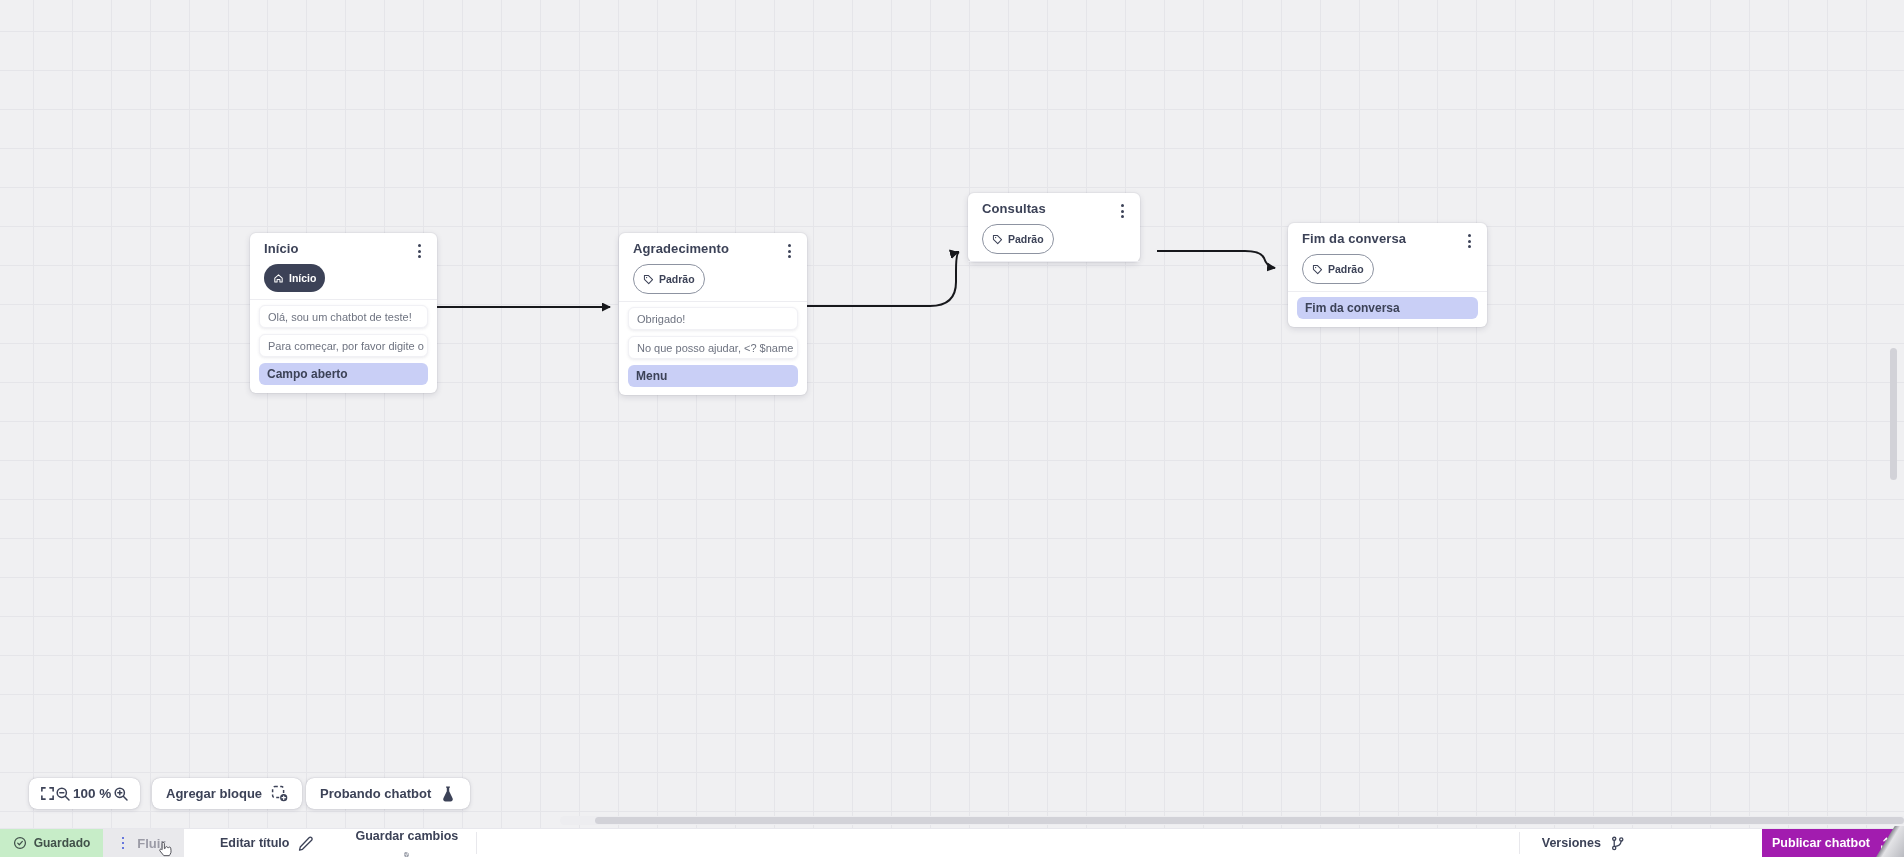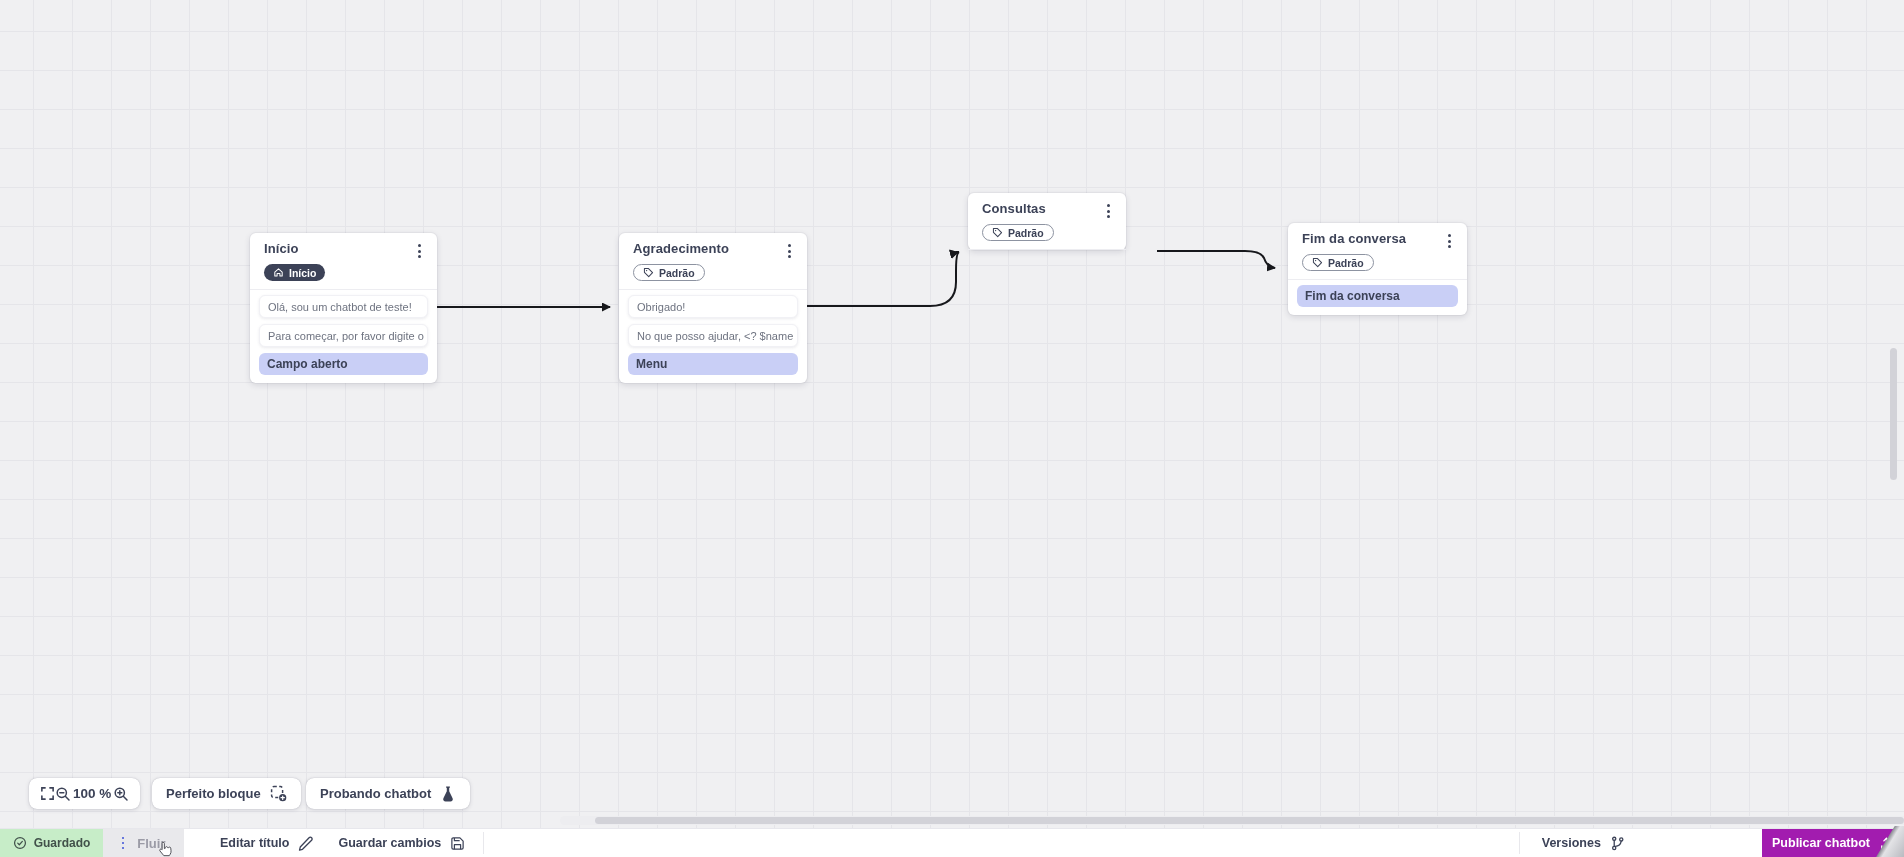--- a/index.html
+++ b/index.html
@@ -19,21 +19,21 @@
   #edges { position:absolute; inset:0; z-index:1; }
   
   .card { position:absolute; z-index:2; background:#fff; border-radius:6px;
           box-shadow:0 0 0 1px rgba(70,70,95,.05), 0 2px 6px rgba(45,45,70,.14); }
   .card-head { padding:8px 12px 7px 14px; }
   .title-row { display:flex; justify-content:space-between; align-items:flex-start; height:18px; }
   .card-title { font-size:13px; font-weight:700; color:#3c4257; letter-spacing:.1px; }
   .kebab { display:flex; flex-direction:column; gap:2.5px; align-items:center; padding:3px 4px; cursor:pointer; }
   .kebab i { width:3px; height:3px; border-radius:50%; background:#3c4257; }
   .badge-row { margin-top:5px; }
-  .badge { display:inline-flex; align-items:center; gap:5px; height:17px; padding:2px 9px;
+  .badge { display:inline-flex; align-items:center; gap:5px; height:17px; padding:14px 9px;
            border-radius:999px; font-size:10.5px; font-weight:700; }
   .badge.dark { background:#3c4257; color:#fff; }
   .badge.outline { background:#fff; color:#3c4257; border:1px solid #8d93a1; }
   .card-sep { height:1px; background:#ededf1; }
   .card-body { padding:5px 9px 8px; display:flex; flex-direction:column; gap:6px; }
   .msg { height:23px; background:#fff; border:1px solid #f1f1f5; border-radius:6px;
          box-shadow:0 1px 3px rgba(60,60,85,.10); padding:0 8px; display:flex; align-items:center;
          font-size:11px; color:#6e7380; white-space:nowrap; overflow:hidden; }
   .action { height:22px; background:#c9cff6; border-radius:6px; padding:0 8px; display:flex;
             align-items:center; font-size:12px; font-weight:700; color:#3c4257; white-space:nowrap; overflow:hidden; }
@@ -55,21 +55,21 @@
                border-top:1px solid #e7e7ec; display:flex; align-items:stretch; z-index:6;
                font-size:12.5px; color:#3c4257; }
   .seg-saved { width:103px; background:#c7edc8; display:flex; align-items:center; justify-content:center;
                gap:7px; font-size:12px; font-weight:700; color:#41514a; }
   .seg-flow { width:81px; background:#e9e9ec; display:flex; align-items:center; justify-content:center; gap:13px; cursor:pointer; }
   .seg-flow .kebab-v { display:flex; flex-direction:column; gap:2.2px; }
   .seg-flow .kebab-v i { width:2.8px; height:2.8px; border-radius:50%; background:#3c52d8; }
   .flow-label { font-size:13px; font-weight:700; color:#9b9ba6; }
   .bar-item { display:flex; align-items:center; gap:9px; font-weight:700; cursor:pointer; }
   #edit-title { margin-left:36px; }
-  #save-changes { margin-left:25px; }
+  #save-changes { margin-left:42px;flex-direction:column; }
   .vdiv { width:1px; background:#e8e8ec; margin:3px 0; }
   .vdiv.after-save { margin-left:18px; }
   .bar-right { margin-left:auto; display:flex; align-items:stretch; }
   #versions { padding:0 26px 0 22px; }
   #settings { padding:0 24px 0 18px;margin-top:44px; }
   .publish-btn { width:142px; background:#a21caf; color:#fff; font-weight:700; font-size:12.5px;
                  display:flex; align-items:center; justify-content:center; gap:9px; cursor:pointer; }
   
   .corner-fold { position:absolute; right:0; bottom:0; width:34px; height:31px; z-index:8; pointer-events:none;
                  background:linear-gradient(121deg, transparent 46%, #8f9097 48%, #e3e3e6 58%, #b9bac0 100%); }
@@ -142,21 +142,21 @@
       </div>
     </div>
     <div class="card-sep"></div>
     <div class="card-body">
       <div class="msg">Obrigado!</div>
       <div class="msg">No que posso ajudar, &lt;? $name ...</div>
       <div class="action">Menu</div>
     </div>
   </div>
 
-  <div class="card" style="left:968px; top:193px; width:158px;">
+  <div class="card" style="left:968px; top:193px; width:172px;">
     <div class="card-head">
       <div class="title-row">
         <span class="card-title">Consultas</span>
         <span class="kebab">
             <i></i>
             <i></i>
             <i></i>
           </span>
       </div>
       <div class="badge-row">
@@ -165,21 +165,21 @@
             <path d="M1.8 1.8h4.9l5.5 5.5-4.9 4.9-5.5-5.5z" fill="none" stroke="#3c4257" stroke-width="1.3" stroke-linejoin="round"></path>
             <circle cx="4.6" cy="4.6" r="0.9" fill="#3c4257"></circle>
           </svg>
           <span>Padrão</span>
         </span>
       </div>
     </div>
     <div class="card-sep"></div>
   </div>
 
-  <div class="card" style="left:1288px; top:223px; width:179px;">
+  <div class="card" style="left:1288px; top:223px; width:199px;">
     <div class="card-head">
       <div class="title-row">
         <span class="card-title">Fim da conversa</span>
         <span class="kebab">
             <i></i>
             <i></i>
             <i></i>
           </span>
       </div>
       <div class="badge-row">
@@ -218,21 +218,21 @@
     <span class="tool-ico">
       <svg width="16" height="16" viewBox="0 0 16 16" fill="none" stroke="#3c4257" stroke-width="1.5" stroke-linecap="round">
         <circle cx="6.8" cy="6.8" r="4.6"></circle>
           <path d="M10.3 10.3 14 14"></path>
           <path d="M4.8 6.8h4M6.8 4.8v4"></path>
       </svg>
     </span>
   </div>
 
   <div class="float-btn" id="add-block">
-    <span>Perfeito bloque</span>
+    <span>Agregar bloque</span>
     <span class="tool-ico">
       <svg width="17" height="17" viewBox="0 0 17 17">
         <rect x="1.6" y="1.6" width="11" height="11" rx="2.2" fill="none" stroke="#3c4257" stroke-width="1.5" stroke-dasharray="3 2.4"></rect>
         <circle cx="12.7" cy="12.7" r="3.6" fill="#3c4257"></circle>
         <path d="M12.7 11v3.4M11 12.7h3.4" stroke="#fff" stroke-width="1.2" stroke-linecap="round"></path>
       </svg>
     </span>
   </div>
 
   <div class="float-btn" id="test-chatbot">

